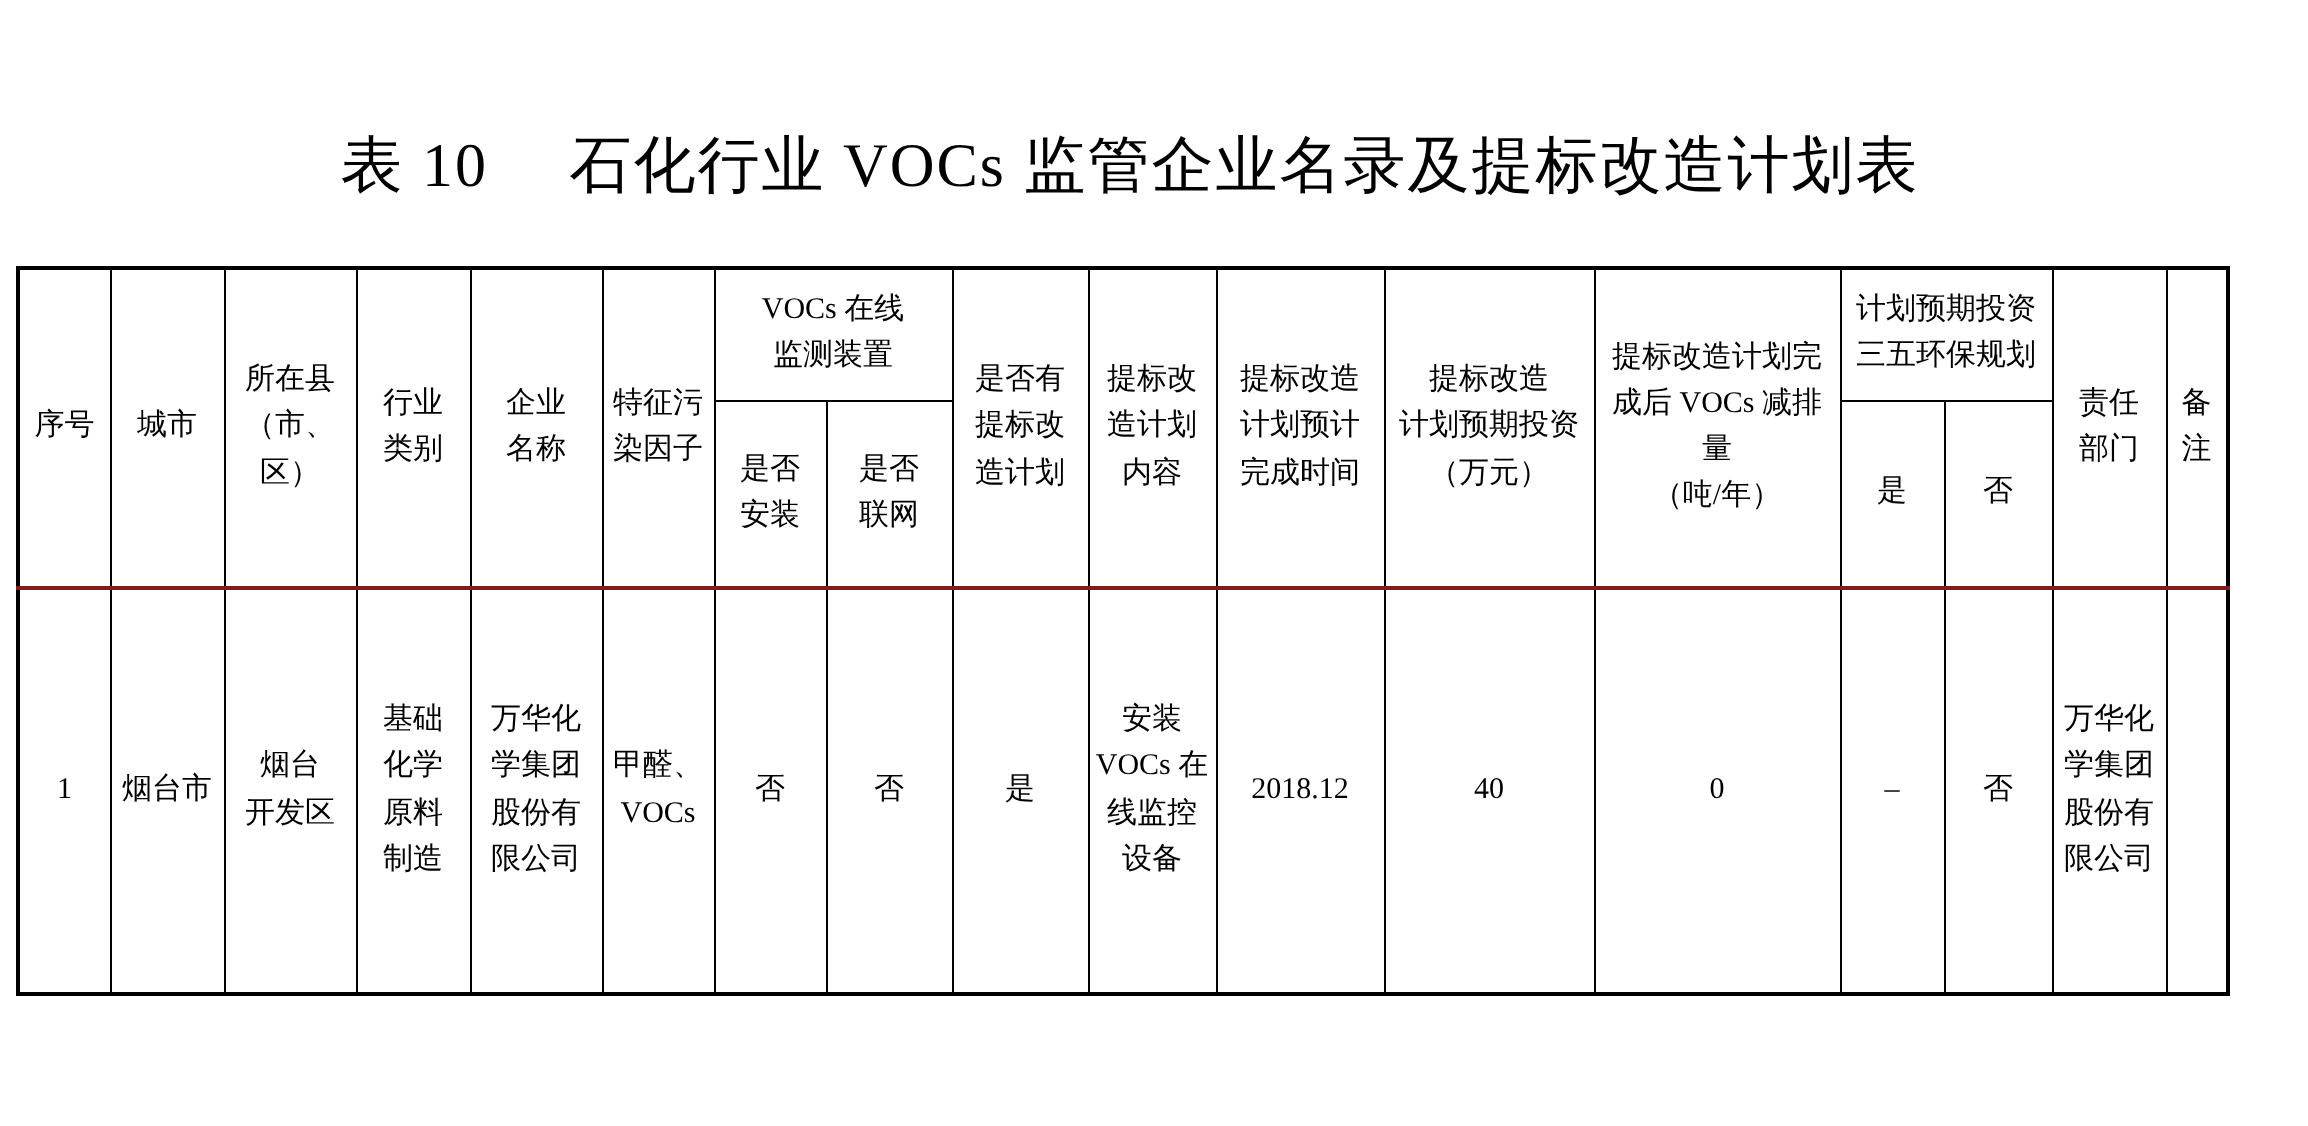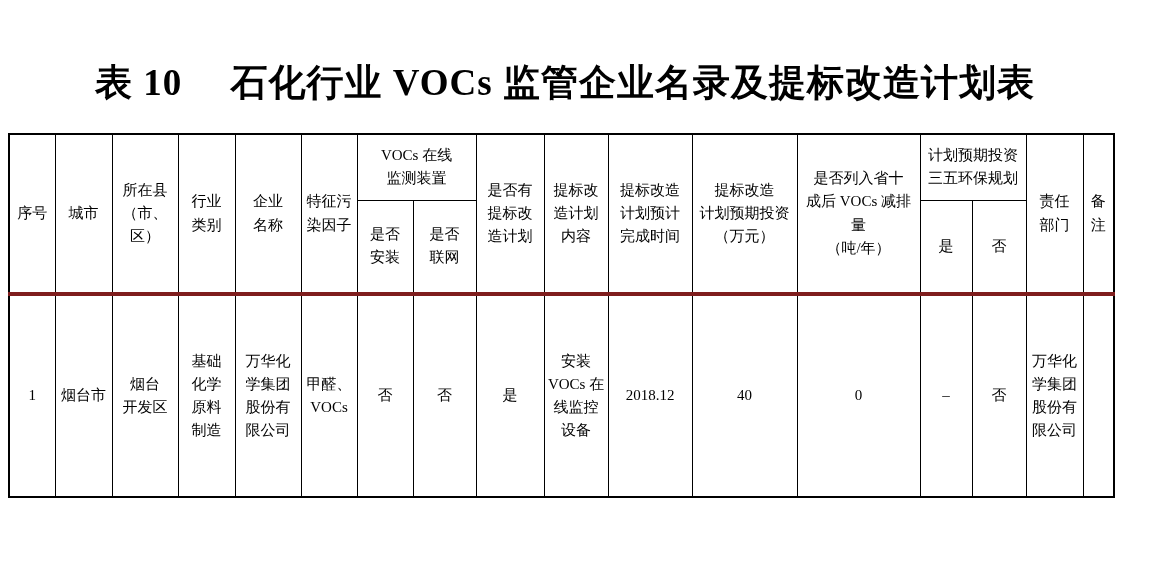--- a/index.html
+++ b/index.html
@@ -17,22 +17,22 @@
     width: 1154px;
     height: 563px;
     background: #ffffff;
   }
   .doc-title {
     position: absolute;
     top: 58px;
     left: 0;
     width: 1130px;
     text-align: center;
-    font-size: 37px;
-    font-weight: bold;
+    font-size: 31px;
+    font-weight: normal;
     letter-spacing: 1px;
     line-height: 50px;
     white-space: pre;
   }
   table.vocs-table {
     position: absolute;
     top: 133px;
     left: 8px;
     width: 1105px;
     table-layout: fixed;
@@ -45,21 +45,21 @@
     text-align: center;
     vertical-align: middle;
     padding: 1px 2px;
     line-height: 1.55;
     white-space: pre-line;
     overflow: hidden;
   }
   tr.hrow1 { height: 66px; }
   tr.hrow2 { height: 94px; }
   tr.drow  { height: 203px; }
-  tr.drow td { border-top: 4px solid #7f1d1d; }
+  tr.drow td { border-top: 2px solid #7f1d1d; }
 </style>
 </head>
 <body>
 
 <div class="page">
 
   <div class="doc-title">表 10　 石化行业 VOCs 监管企业名录及提标改造计划表</div>
 
   <table class="vocs-table">
     <colgroup>
@@ -100,21 +100,21 @@
 造计划</td>
         <td rowspan="2">提标改
 造计划
 内容</td>
         <td rowspan="2">提标改造
 计划预计
 完成时间</td>
         <td rowspan="2">提标改造
 计划预期投资
 （万元）</td>
-        <td rowspan="2">是否列入省十
+        <td rowspan="2">提标改造计划完
 成后 VOCs 减排量
 （吨/年）</td>
         <td colspan="2">计划预期投资
 三五环保规划</td>
         <td rowspan="2">责任
 部门</td>
         <td rowspan="2">备
 注</td>
       </tr>
       <tr class="hrow2">

